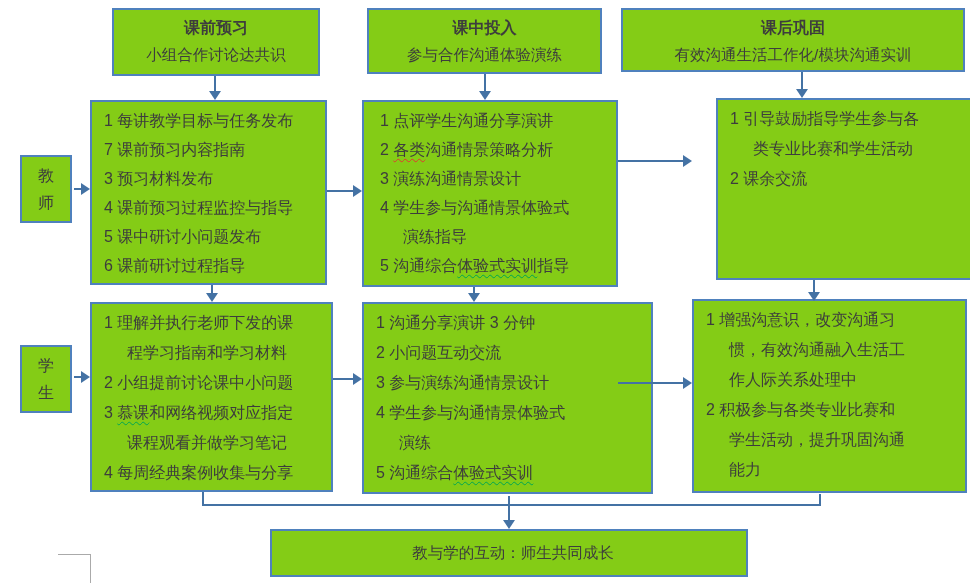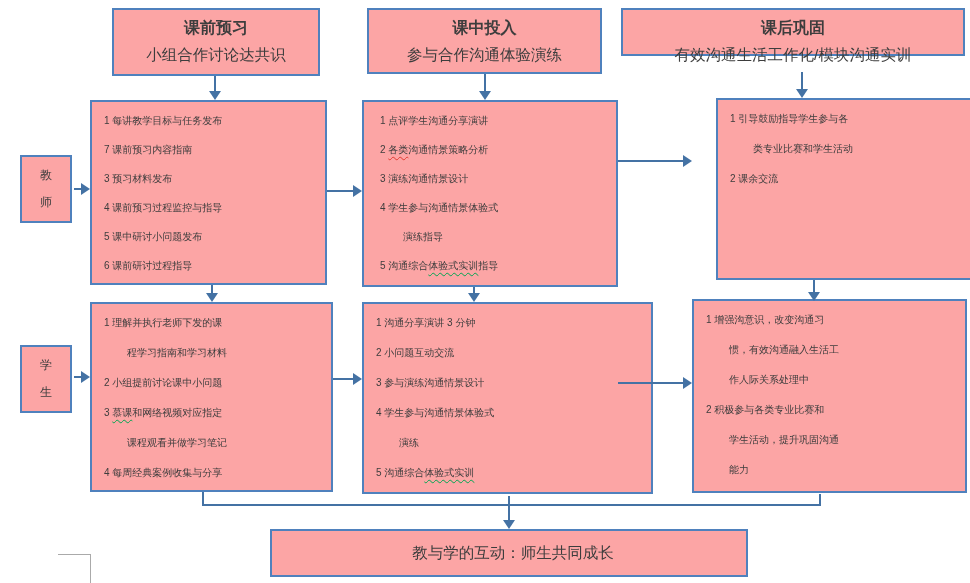--- a/index.html
+++ b/index.html
@@ -1,35 +1,35 @@
 <!DOCTYPE html>
 <html style="--border-blue: #4F81BD; --arrow-blue: #4472A4; --text: #3d3d3d; --underline-red: #e0392f; --underline-green: #00a651;"><head>
 <meta charset="utf-8">
 <style>
   html,body{margin:0;padding:0;background:#fff;}
   .canvas{
     position:relative;width:970px;height:583px;background:#fff;overflow:hidden;
     font-family:"Liberation Sans","DejaVu Sans",sans-serif;
     color:var(--text,#3d3d3d);
   }
-  .box{position:absolute;border:2px solid var(--border-blue,#4F81BD);background:#fca5a5;box-sizing:border-box;}
+  .box{position:absolute;border:2px solid var(--border-blue,#4F81BD);background:#84cc16;box-sizing:border-box;}
   
   .header{text-align:center;padding-top:4px;}
   .h-title{font-weight:bold;font-size:16px;line-height:28px;}
   .h-sub{font-size:15.5px;line-height:26px;}
   #h1{left:112px;top:8px;width:208px;height:68px;}
   #h2{left:367px;top:8px;width:235px;height:66px;}
-  #h3{left:621px;top:8px;width:344px;height:48px;}
+  #h3{left:621px;top:8px;width:344px;height:64px;}
   
   .label{display:flex;align-items:center;justify-content:center;text-align:center;}
-  .vtext{display:inline-block;width:1.05em;font-size:12px;line-height:27px;word-break:break-all;}
+  .vtext{display:inline-block;width:1.05em;font-size:16px;line-height:27px;word-break:break-all;}
   #lb-teacher{left:20px;top:155px;width:52px;height:68px;}
   #lb-student{left:20px;top:345px;width:52px;height:68px;}
   
-  .content{font-size:10px;padding:4px 6px 0 12px;line-height:30px;white-space:nowrap;}
+  .content{font-size:16px;padding:4px 6px 0 12px;line-height:30px;white-space:nowrap;}
   #t1{left:90px;top:100px;width:237px;height:185px;line-height:29px;}
   #t2{left:362px;top:100px;width:256px;height:187px;line-height:29px;padding-left:16px;}
   #t3{left:692px;top:98px;width:275px;height:182px;margin-left:24px;}
   #s1{left:90px;top:302px;width:243px;height:190px;}
   #s2{left:362px;top:302px;width:291px;height:192px;}
   #s3{left:692px;top:299px;width:275px;height:194px;}
   .box-line.indent{padding-left:23px;}
   .sq-red{text-decoration-line:underline;text-decoration-style:wavy;text-decoration-color:var(--underline-red,#e0392f);text-decoration-thickness:1px;text-underline-offset:3px;}
   .sq-green{text-decoration-line:underline;text-decoration-style:wavy;text-decoration-color:var(--underline-green,#00a651);text-decoration-thickness:1px;text-underline-offset:3px;}
   

